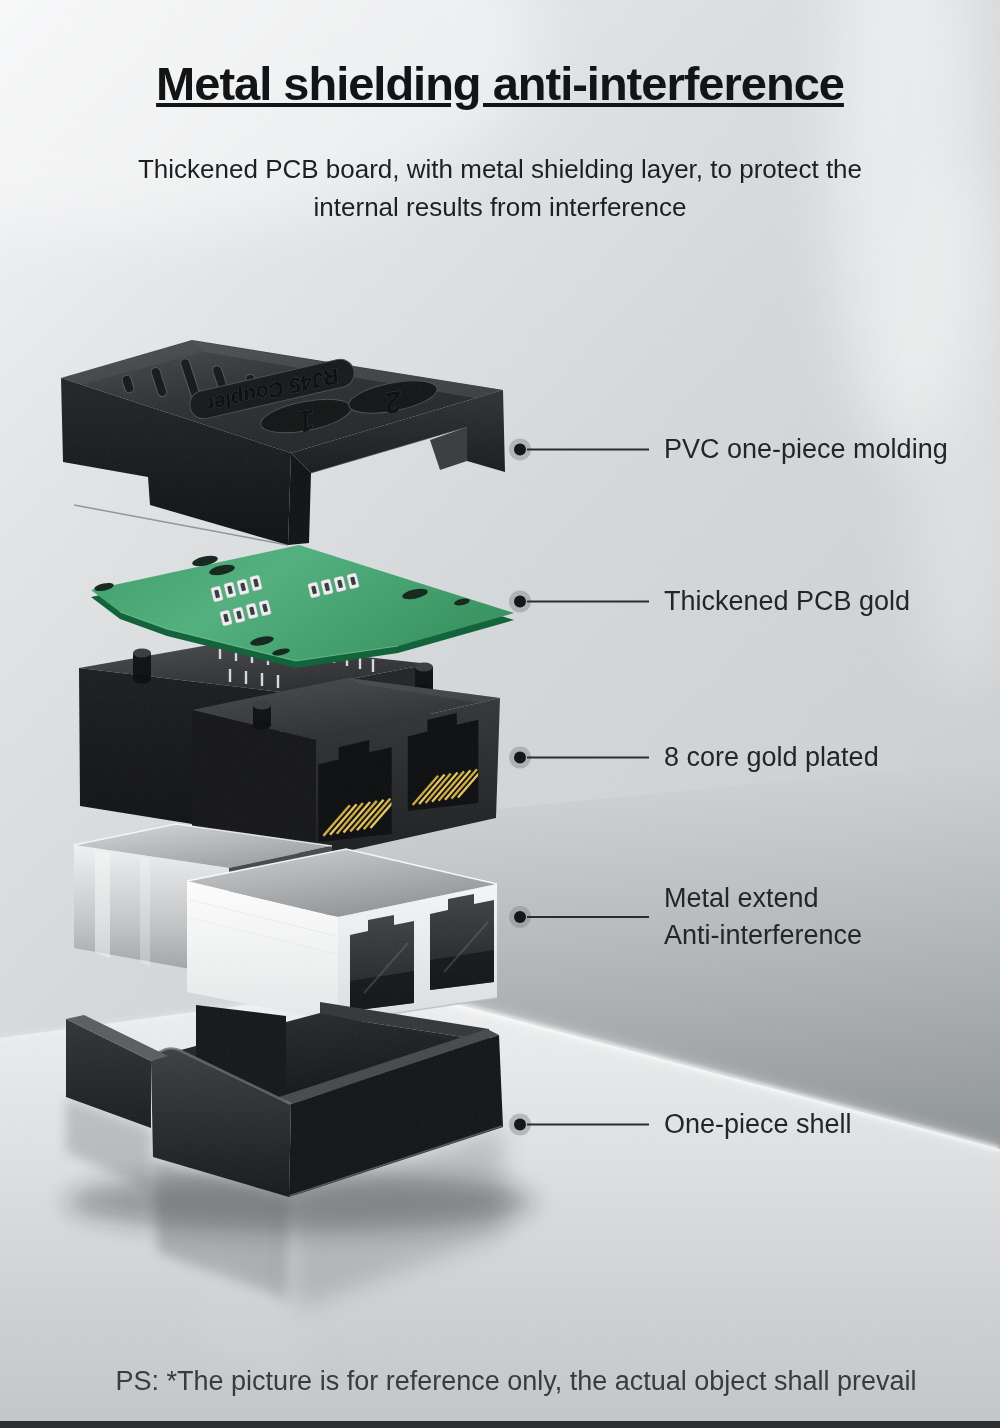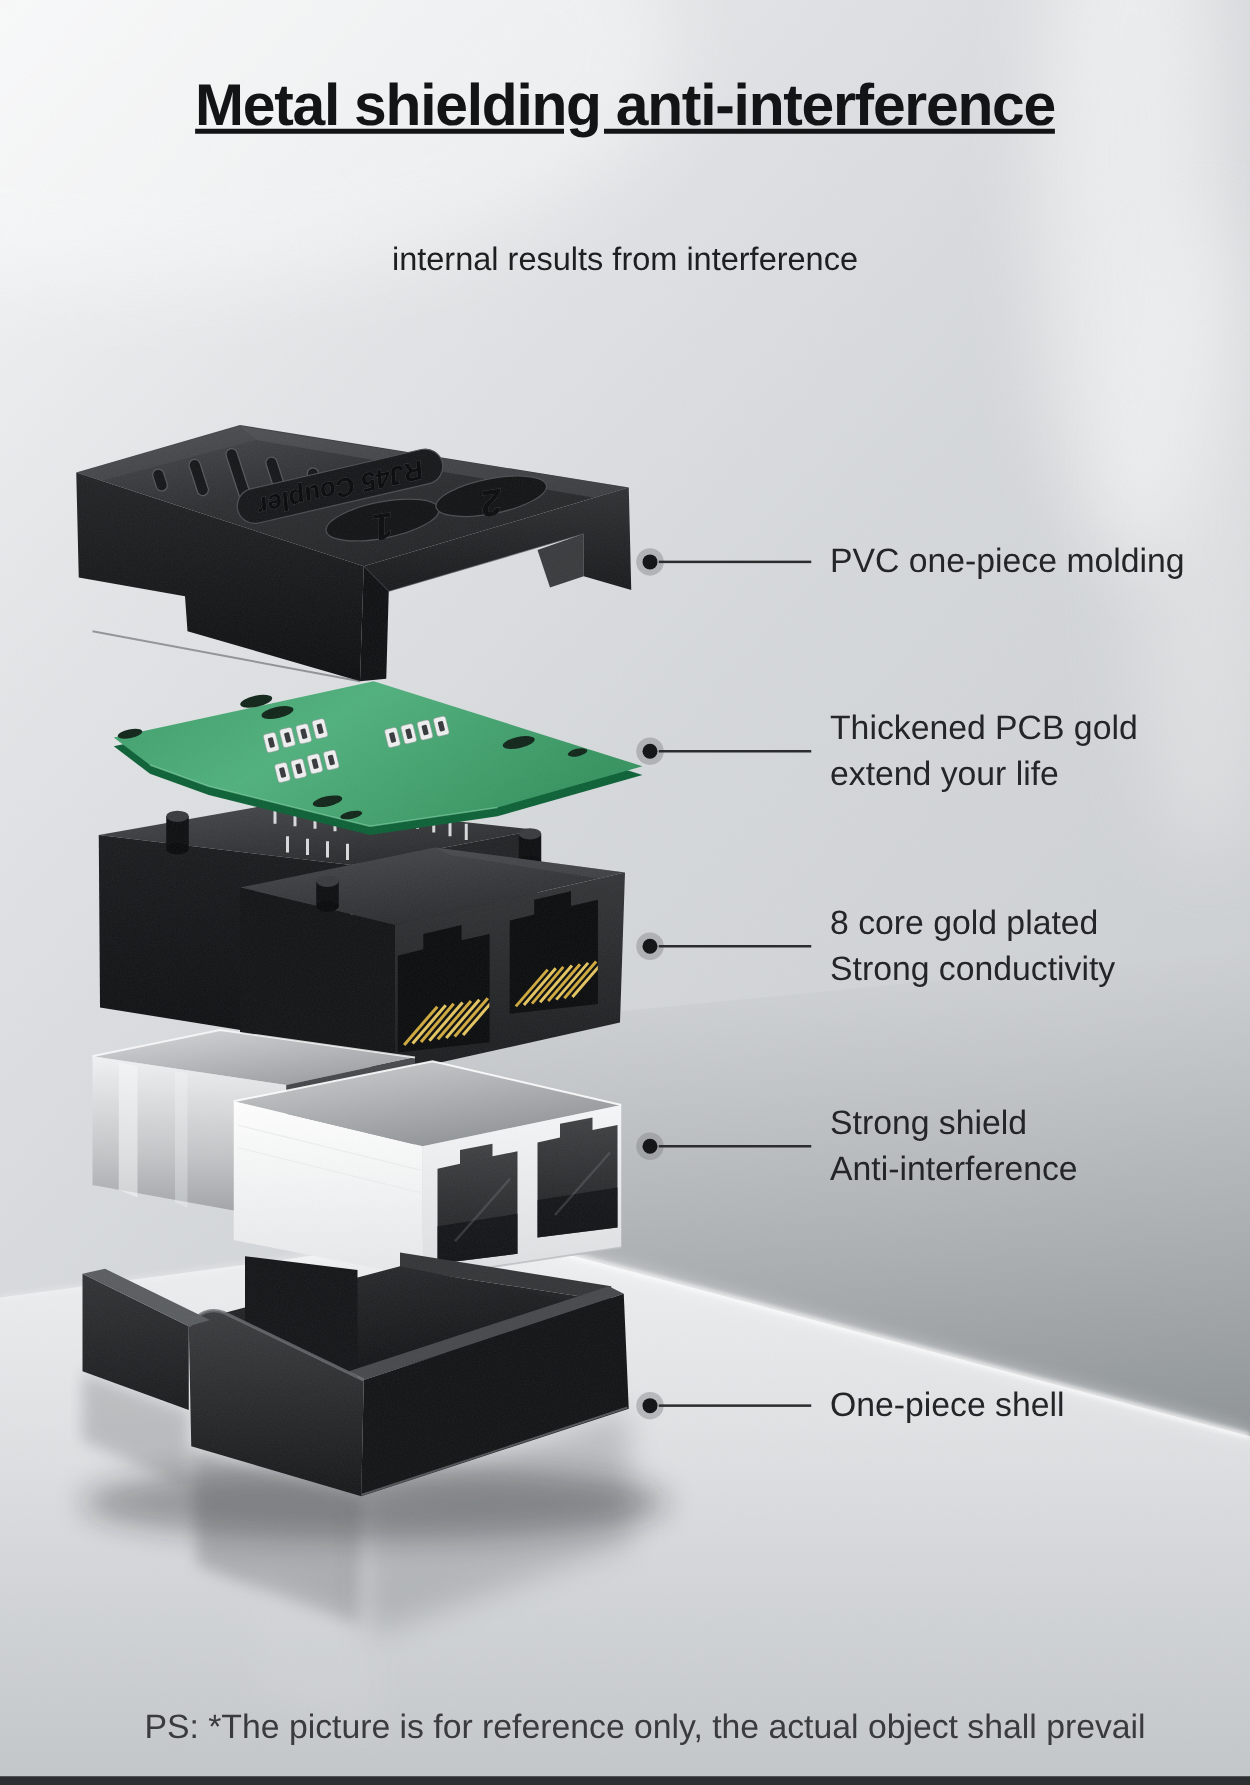--- a/index.html
+++ b/index.html
@@ -351,53 +351,52 @@
     <path d="M151,1061 Q163,1044 179,1050 L291,1104 L289,1197 L153,1157 Z" fill="url(#gTrayF)"></path>
     <path d="M151,1061 Q163,1044 179,1050 L291,1104" stroke="#6a6d70" stroke-width="2.5" fill="none" opacity="0.8"></path>
     <path d="M66,1019 L151,1061 L151,1128 L66,1097 Z" fill="url(#gTrayL)"></path>
     <path d="M66,1019 L84,1015 L168,1056 L151,1061 Z" fill="#595c5e"></path>
   </g>
 
   <rect x="0" y="0" width="1000" height="1428" filter="url(#fGrain)" opacity="0.55"></rect>
 </svg>
 
   <h1 class="page-title">Metal shielding anti-interference</h1>
+  <p class="subtitle l1">Thickened PCB board, with metal shielding layer, to protect the</p>
   <p class="subtitle l2">internal results from interference</p>
 
   <div class="callout" style="top:449px">
     <span class="dot"></span>
     <span class="cline"></span>
     <div class="ctext">
       <div>PVC one-piece molding</div>
     </div>
   </div>
 
   <div class="callout" style="top:601px">
     <span class="dot"></span>
     <span class="cline"></span>
     <div class="ctext">
       <div>Thickened PCB gold</div>
-      <div>extend your life</div>
     </div>
   </div>
 
   <div class="callout" style="top:757px">
     <span class="dot"></span>
     <span class="cline"></span>
     <div class="ctext">
       <div>8 core gold plated</div>
-      <div>Strong conductivity</div>
     </div>
   </div>
 
   <div class="callout" style="top:917px">
     <span class="dot"></span>
     <span class="cline"></span>
     <div class="ctext">
-      <div>Strong shield</div>
+      <div>Metal extend</div>
       <div>Anti-interference</div>
     </div>
   </div>
 
   <div class="callout" style="top:1124px">
     <span class="dot"></span>
     <span class="cline"></span>
     <div class="ctext">
       <div>One-piece shell</div>
     </div>

